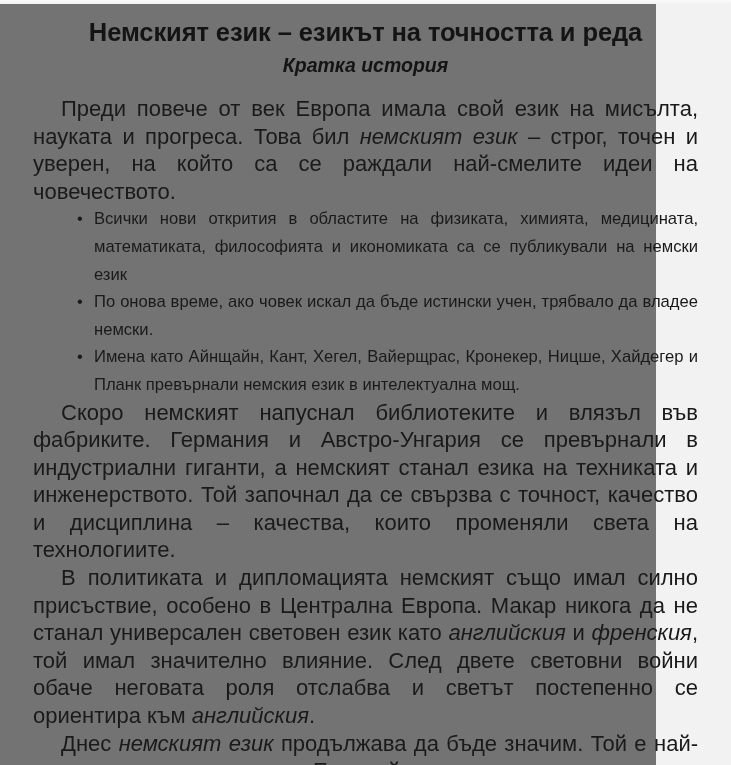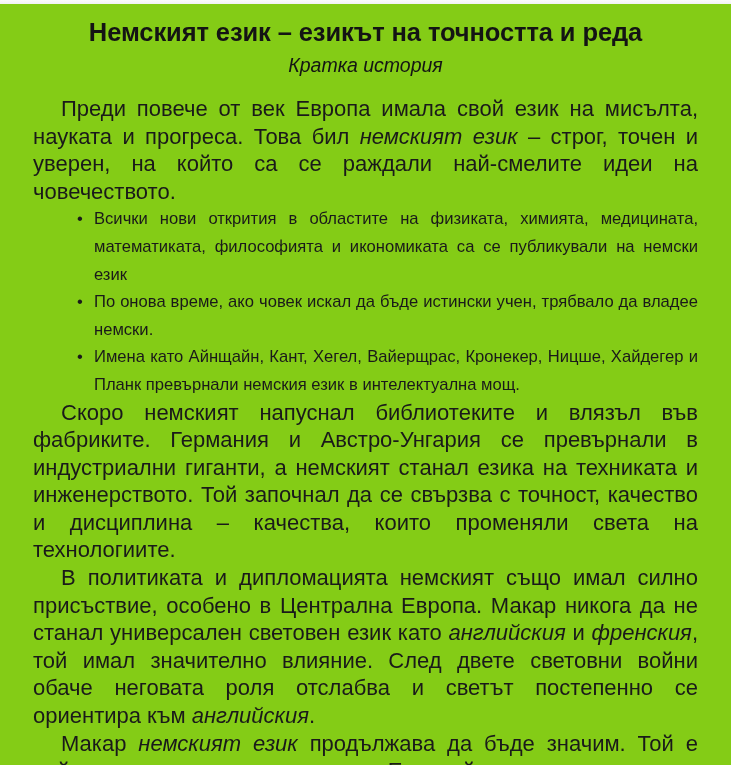--- a/index.html
+++ b/index.html
@@ -9,23 +9,23 @@
   body {
     width: 731px;
     height: 765px;
     background: #f2f2f2;
     font-family: "Liberation Sans", sans-serif;
     color: #1a1a1a;
     overflow: hidden;
   }
   #page {
     position: relative;
-    width: 731px;
+    width: 656px;
     height: 765px;
-    background: #84cc16;
+    background: #737373;
     box-sizing: border-box;
   }
   #top-strip {
     position: absolute;
     top: 0; left: 0;
     width: 731px;
     height: 4px;
     background: linear-gradient(to bottom, #fbfbfb 0%, #f2f2f2 100%);
   }
   #content {
@@ -42,21 +42,21 @@
     font-weight: bold;
     text-align: center;
     letter-spacing: -0.1px;
     line-height: 1.28;
     color: #141414;
   }
   .doc-subtitle {
     margin: 4px 0 10px 0;
     padding: 0;
     font-size: 19.5px;
-    font-weight: normal;
+    font-weight: bold;
     font-style: italic;
     text-align: center;
     line-height: 1.3;
     color: #141414;
   }
   .body-block {
     margin-top: 17px;
   }
   p.para {
     margin: 0;
@@ -116,17 +116,17 @@
       <ul class="bullets">
         <li>Всички нови открития в областите на физиката, химията, медицината, математиката, философията и икономиката са се публикували на немски език</li>
         <li class="no-justify">По онова време, ако човек искал да бъде истински учен, трябвало да владее немски.</li>
         <li class="no-justify">Имена като Айнщайн, Кант, Хегел, Вайерщрас, Кронекер, Ницше, Хайдегер и Планк превърнали немския език в интелектуална мощ.</li>
       </ul>
 
       <p class="para"><span>Скоро немският напуснал библиотеките и влязъл във фабриките. </span><span class="bd">Германия</span><span> и </span><span class="bd">Австро-Унгария</span><span> се превърнали в индустриални гиганти, а немският станал езика на техниката и инженерството. Той започнал да се свързва с точност, качество и дисциплина – качества, които променяли света на технологиите.</span></p>
 
       <p class="para"><span>В политиката и дипломацията немският също имал силно присъствие, особено в Централна Европа. Макар никога да не станал универсален световен език като </span><span class="it">английския</span><span> и </span><span class="it">френския</span><span>, той имал значително влияние. След двете световни войни обаче неговата роля отслабва и светът постепенно се ориентира към </span><span class="it">английския</span><span>.</span></p>
 
-      <p class="para"><span>Макар </span><span class="it">немският език</span><span> продължава да бъде значим. Той е най-говоримият роден език в Европейския съюз и играе ключова роля в бизнеса и образованието. Макар вече да не доминира глобално, той остава символ на знание, ред и надеждност - езикът, който не просто описва света, а го изгражда.</span></p>
+      <p class="para"><span>Днес </span><span class="it">немският език</span><span> продължава да бъде значим. Той е най-говоримият роден език в Европейския съюз и играе ключова роля в бизнеса и образованието. Макар вече да не доминира глобално, той остава символ на знание, ред и надеждност - езикът, който не просто описва света, а го изгражда.</span></p>
 
     </div>
   </div>
 </div>
 
 </body></html>

